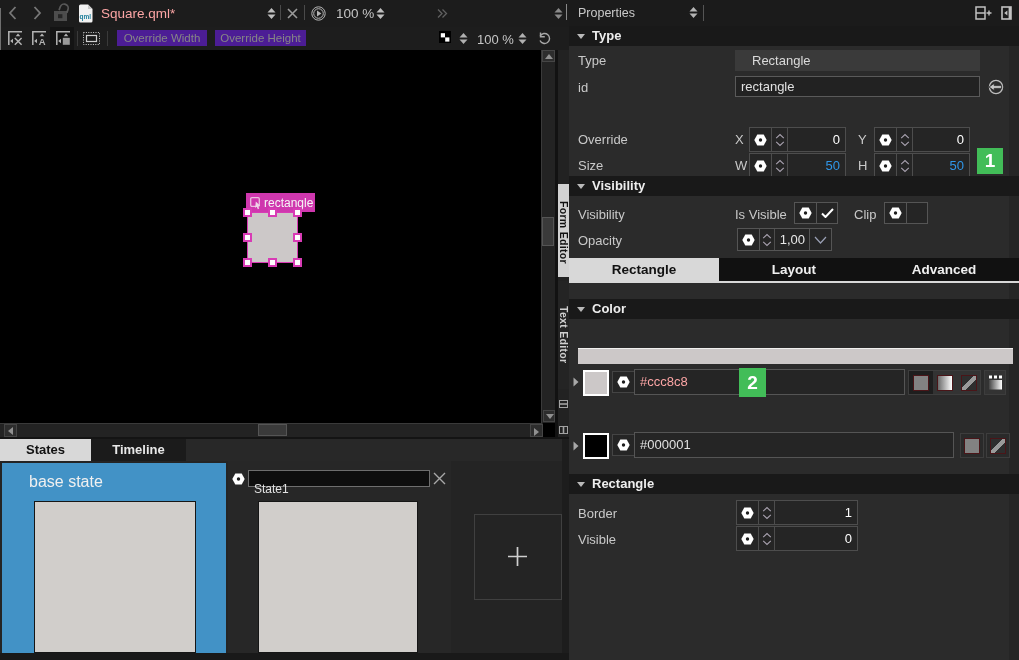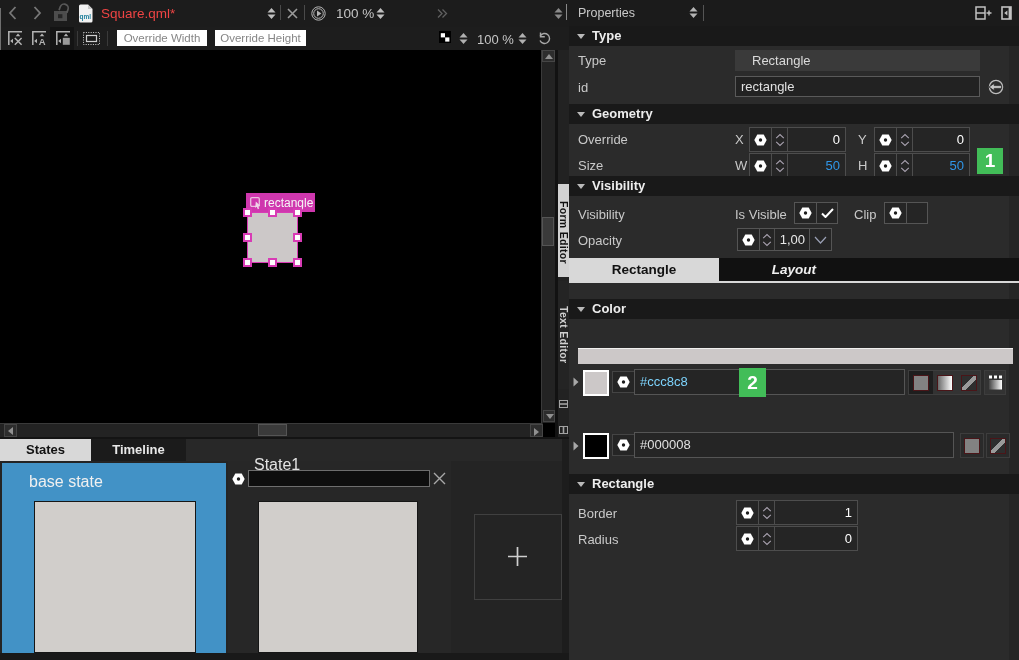--- a/index.html
+++ b/index.html
@@ -5,21 +5,21 @@
 html,body{margin:0;padding:0;}
 body{width:1019px;height:660px;overflow:hidden;background:#262626;
   font-family:"Liberation Sans", sans-serif;}
 .abs{position:absolute;}
 #app{position:relative;width:1019px;height:660px;background:#2b2b2b;overflow:hidden;}
 svg{display:block;}
 
 #tb1{left:0;top:0;width:569px;height:27px;background:#1c1c1c;}
 #tb2{left:0;top:27px;width:569px;height:23px;background:#1d1d1d;}
 .sep1{position:absolute;width:1px;background:#4a4a4a;}
-.ovbtn{position:absolute;top:3px;height:16px;background:#ffffff;color:#868686;
+.ovbtn{position:absolute;top:3px;height:16px;background:#4c1d95;color:#868686;
   font-size:11.5px;text-align:center;line-height:16px;}
 
 #canvas{left:0;top:50px;width:541px;height:373px;background:#000;}
 
 #panel{left:569px;top:0;width:450px;height:660px;background:#2b2b2b;}
 .band{position:absolute;left:0;width:450px;height:20px;background:#191919;}
 .band .tri{position:absolute;left:8px;top:8px;width:0;height:0;
   border-left:4px solid transparent;border-right:4px solid transparent;border-top:5px solid #b9b9b9;}
 .band .bt{position:absolute;left:23px;top:2px;font-size:13px;font-weight:bold;color:#eeeeee;}
 .lbl{position:absolute;font-size:13px;color:#c9c9c9;}
@@ -51,21 +51,21 @@
       <g transform="rotate(20 10 9)">
           <path d="M6 9.5 L6 6 A4.1 4.1 0 0 1 14.2 6 L14.2 9.5" stroke="#585858" stroke-width="1.7" fill="none"></path>
         </g>
     </svg>
 
     <svg class="abs" style="left:78px;top:4px" width="15" height="19" viewBox="0 0 15 19">
       <path d="M1 2 a1.5 1.5 0 0 1 1.5 -1.5 L10 0.5 L14.5 5 L14.5 17 a1.5 1.5 0 0 1 -1.5 1.5 L2.5 18.5 a1.5 1.5 0 0 1 -1.5 -1.5 Z" fill="#f2f2f2"></path>
       <path d="M10 0.5 L10 5 L14.5 5 Z" fill="#c9c9c9"></path>
       <text x="7.2" y="14.5" font-size="6.5" font-weight="bold" fill="#1d7f9b" text-anchor="middle" font-family="Liberation Sans">qml</text>
     </svg>
-    <div class="abs" style="left:101px;top:6px;font-size:13.5px;color:#ef4444;">Square.qml*</div>
+    <div class="abs" style="left:101px;top:6px;font-size:13.5px;color:#fca5a5;">Square.qml*</div>
     <svg class="abs" style="left:267px;top:8px" width="9" height="11" viewBox="0 0 9 11">
         <path d="M4.5 0 L8.5 4.4 L0.5 4.4 Z" fill="#c0c0c0"></path>
         <path d="M4.5 11 L8.5 6.6 L0.5 6.6 Z" fill="#c0c0c0"></path>
       </svg>
     <div class="sep1" style="left:280px;top:5px;height:15px;"></div>
     <svg class="abs" style="left:287px;top:8px" width="11" height="11" viewBox="0 0 11 11">
         <path d="M1 1 L10 10 M10 1 L1 10" stroke="#9b9b9b" stroke-width="1.6"></path>
       </svg>
     <div class="sep1" style="left:304px;top:5px;height:15px;"></div>
     <svg class="abs" style="left:311px;top:6px" width="15" height="15" viewBox="0 0 15 15">
@@ -210,21 +210,21 @@
     <div class="abs" style="left:2px;top:26px;width:224px;height:190px;background:#4292c6;"></div>
     <div class="abs" style="left:29px;top:36px;font-size:16px;color:#f0f0f0;">base state</div>
     <div class="abs" style="left:34px;top:64px;width:162px;height:152px;background:#d1cecb;border:1px solid #161616;box-sizing:border-box;"></div>
 
     <div class="abs" style="left:228px;top:24px;width:223px;height:194px;background:#272727;"></div>
     <svg class="abs" style="left:232px;top:36px" width="13" height="12" viewBox="0 0 13 12">
         <polygon points="0.3,6 3.3,0.6 9.7,0.6 12.7,6 9.7,11.4 3.3,11.4" fill="#fff"></polygon>
         <circle cx="6.5" cy="6" r="1.7" fill="#1c1c1c"></circle>
       </svg>
     <div class="abs" style="left:248px;top:33px;width:182px;height:17px;background:#0e0e0e;border:1px solid #6e6e6e;box-sizing:border-box;"></div>
-    <div class="abs" style="left:254px;top:19px;font-size:16px;color:#e3e3e3;">State1</div>
+    <div class="abs" style="left:254px;top:45px;font-size:12px;color:#e3e3e3;">State1</div>
     <svg class="abs" style="left:433px;top:35px" width="13" height="13" viewBox="0 0 13 13">
         <path d="M1 1 L12 12 M12 1 L1 12" stroke="#a8a8a8" stroke-width="1.4"></path>
       </svg>
     <div class="abs" style="left:258px;top:64px;width:160px;height:152px;background:#d1cecb;border:1px solid #161616;box-sizing:border-box;"></div>
 
     <div class="abs" style="left:474px;top:77px;width:88px;height:86px;border:1px solid #404040;box-sizing:border-box;"></div>
     <svg class="abs" style="left:508px;top:110px" width="19" height="19" viewBox="0 0 19 19">
         <path d="M9.5 0 V19 M0 9.5 H19" stroke="#cfcfcf" stroke-width="1.7"></path>
       </svg>
 
@@ -262,24 +262,20 @@
     <div class="abs" style="left:166px;top:50px;width:245px;height:21px;background:#3a3a3a;"></div>
     <div class="abs" style="left:183px;top:53px;font-size:13px;color:#dadada;">Rectangle</div>
     <div class="lbl" style="left:9px;top:80px;">id</div>
     <div class="abs" style="left:166px;top:76px;width:245px;height:21px;background:#222;border:1px solid #5a5a5a;box-sizing:border-box;"></div>
     <div class="abs" style="left:172px;top:79px;font-size:13px;color:#e0e0e0;">rectangle</div>
     <svg class="abs" style="left:419px;top:79px" width="16" height="16" viewBox="0 0 16 16">
       <circle cx="8" cy="8" r="6.6" fill="none" stroke="#bdbdbd" stroke-width="1.3"></circle>
       <path d="M1 8 L6.2 4.4 L6.2 6.6 L13.6 6.6 L13.6 9.4 L6.2 9.4 L6.2 11.6 Z" fill="#c6c6c6" stroke="#2b2b2b" stroke-width="0.8"></path>
     </svg>
 
-    <div class="band" style="top:104px;">
-        <div class="tri"></div>
-        <div class="bt">Geometry</div>
-      </div>
     <div class="lbl" style="left:9px;top:132px;">Override</div>
     <div class="lbl" style="left:166px;top:132px;">X</div>
     <div class="spinbox" style="left:180px;top:127px;width:97px;height:25px;">
       <div class="hexcell">
           <svg width="13" height="12" viewBox="0 0 13 12">
             <polygon points="0.3,6 3.3,0.6 9.7,0.6 12.7,6 9.7,11.4 3.3,11.4" fill="#fff"></polygon>
             <circle cx="6.5" cy="6" r="1.7" fill="#1c1c1c"></circle>
           </svg>
         </div>
       <div class="spincell">
@@ -387,21 +383,22 @@
       <div class="cell" style="flex:1;font-size:13px;color:#e8e8e8;justify-content:flex-end;padding-right:4px;border-right:1px solid #555;">1,00</div>
       <div class="cell" style="width:21px;">
           <svg width="13" height="8" viewBox="0 0 13 8">
             <path d="M1 1 L6.5 7 L12 1" stroke="#9aa0b5" stroke-width="1.2" fill="none"></path>
           </svg>
         </div>
     </div>
 
     <div class="abs" style="left:0;top:258px;width:450px;height:23px;background:#111;"></div>
     <div class="abs" style="left:0;top:258px;width:150px;height:23px;background:#d8d8d8;color:#111;font-size:13.5px;font-weight:bold;text-align:center;line-height:23px;">Rectangle</div>
-    <div class="abs" style="left:150px;top:258px;width:150px;height:23px;color:#f0f0f0;font-size:13.5px;font-weight:bold;text-align:center;line-height:23px;font-style:italic;">Layout</div>
+    <div class="abs" style="left:150px;top:258px;width:150px;height:23px;color:#f0f0f0;font-size:13.5px;font-weight:bold;text-align:center;line-height:23px;">Layout</div>
+    <div class="abs" style="left:300px;top:258px;width:150px;height:23px;color:#f0f0f0;font-size:13.5px;font-weight:bold;text-align:center;line-height:23px;">Advanced</div>
     <div class="abs" style="left:0;top:281px;width:450px;height:2px;background:#d8d8d8;"></div>
 
     <div class="band" style="top:283px;margin-top:16px;">
         <div class="tri"></div>
         <div class="bt">Color</div>
       </div>
 
     <div class="abs" style="left:9px;top:348px;width:435px;height:16px;background:#ccc8c8;border-top:1px solid #f0efee;box-sizing:border-box;"></div>
 
     <svg class="abs" style="left:4px;top:377px" width="6" height="10" viewBox="0 0 6 10">
@@ -410,21 +407,21 @@
     <div class="abs" style="left:14px;top:370px;width:26px;height:26px;background:#ccc8c8;border:2px solid #fff;box-sizing:border-box;"></div>
     <div class="cellgroup" style="left:43px;top:371px;width:23px;height:22px;border-color:#444;">
       <div class="cell" style="flex:1;">
           <svg width="13" height="12" viewBox="0 0 13 12">
             <polygon points="0.3,6 3.3,0.6 9.7,0.6 12.7,6 9.7,11.4 3.3,11.4" fill="#fff"></polygon>
             <circle cx="6.5" cy="6" r="1.7" fill="#1c1c1c"></circle>
           </svg>
         </div>
     </div>
     <div class="abs" style="left:65px;top:369px;width:271px;height:26px;background:#252525;border:1px solid #555;box-sizing:border-box;"></div>
-    <div class="abs" style="left:71px;top:374px;font-size:13px;color:#7dd3fc;">#ccc8c8</div>
+    <div class="abs" style="left:71px;top:374px;font-size:13px;color:#fca5a5;">#ccc8c8</div>
     <div class="badge" style="left:170px;top:368px;width:27px;height:29px;font-size:19px;line-height:29px;">2</div>
     <div class="cellgroup" style="left:339px;top:370px;width:73px;height:25px;border-color:#3d3d3d;background:#333;">
       <div class="cell" style="width:24px;background:#1e1e1e;">
           <div style="width:16px;height:16px;background:#828282;border:1.5px solid #4a1518;box-sizing:border-box;"></div>
         </div>
       <div class="cell" style="width:24px;">
           <div style="width:16px;height:16px;background:linear-gradient(90deg,#6a6a6a,#fff);border:1.5px solid #4a1518;box-sizing:border-box;"></div>
         </div>
       <div class="cell" style="width:23px;">
           <div style="width:16px;height:16px;background:linear-gradient(135deg,#2e2e2e 40%,#9a9a9a 40%,#9a9a9a 62%,#2e2e2e 62%);border:1.5px solid #4a1518;box-sizing:border-box;"></div>
@@ -453,21 +450,21 @@
     <div class="abs" style="left:14px;top:433px;width:26px;height:26px;background:#000;border:2px solid #fff;box-sizing:border-box;"></div>
     <div class="cellgroup" style="left:43px;top:434px;width:23px;height:22px;border-color:#444;">
       <div class="cell" style="flex:1;">
           <svg width="13" height="12" viewBox="0 0 13 12">
             <polygon points="0.3,6 3.3,0.6 9.7,0.6 12.7,6 9.7,11.4 3.3,11.4" fill="#fff"></polygon>
             <circle cx="6.5" cy="6" r="1.7" fill="#1c1c1c"></circle>
           </svg>
         </div>
     </div>
     <div class="abs" style="left:65px;top:432px;width:320px;height:26px;background:#252525;border:1px solid #555;box-sizing:border-box;"></div>
-    <div class="abs" style="left:71px;top:437px;font-size:13px;color:#e0e0e0;">#000008</div>
+    <div class="abs" style="left:71px;top:437px;font-size:13px;color:#e0e0e0;">#000001</div>
     <div class="cellgroup" style="left:391px;top:433px;width:24px;height:25px;border-color:#3d3d3d;background:#2a2a2a;">
       <div class="cell" style="flex:1;">
           <div style="width:16px;height:16px;background:#828282;border:1.5px solid #4a1518;box-sizing:border-box;"></div>
         </div>
     </div>
     <div class="cellgroup" style="left:417px;top:433px;width:24px;height:25px;border-color:#3d3d3d;background:#2a2a2a;">
       <div class="cell" style="flex:1;">
           <div style="width:16px;height:16px;background:linear-gradient(135deg,#2e2e2e 40%,#9a9a9a 40%,#9a9a9a 62%,#2e2e2e 62%);border:1.5px solid #4a1518;box-sizing:border-box;"></div>
         </div>
     </div>
@@ -485,21 +482,21 @@
           </svg>
         </div>
       <div class="spincell">
           <svg width="10" height="16" viewBox="0 0 10 16">
             <path d="M1.2 6.2 L5 2.6 L8.8 6.2" stroke="#a9a2b0" fill="none" stroke-width="1.1"></path>
             <path d="M1.2 9.8 L5 13.4 L8.8 9.8" stroke="#a9a2b0" fill="none" stroke-width="1.1"></path>
           </svg>
         </div>
       <div class="numcell">1</div>
     </div>
-    <div class="lbl" style="left:9px;top:532px;">Radius</div>
+    <div class="lbl" style="left:9px;top:532px;">Visible</div>
     <div class="spinbox" style="left:167px;top:526px;width:122px;height:25px;">
       <div class="hexcell">
           <svg width="13" height="12" viewBox="0 0 13 12">
             <polygon points="0.3,6 3.3,0.6 9.7,0.6 12.7,6 9.7,11.4 3.3,11.4" fill="#fff"></polygon>
             <circle cx="6.5" cy="6" r="1.7" fill="#1c1c1c"></circle>
           </svg>
         </div>
       <div class="spincell">
           <svg width="10" height="16" viewBox="0 0 10 16">
             <path d="M1.2 6.2 L5 2.6 L8.8 6.2" stroke="#a9a2b0" fill="none" stroke-width="1.1"></path>

